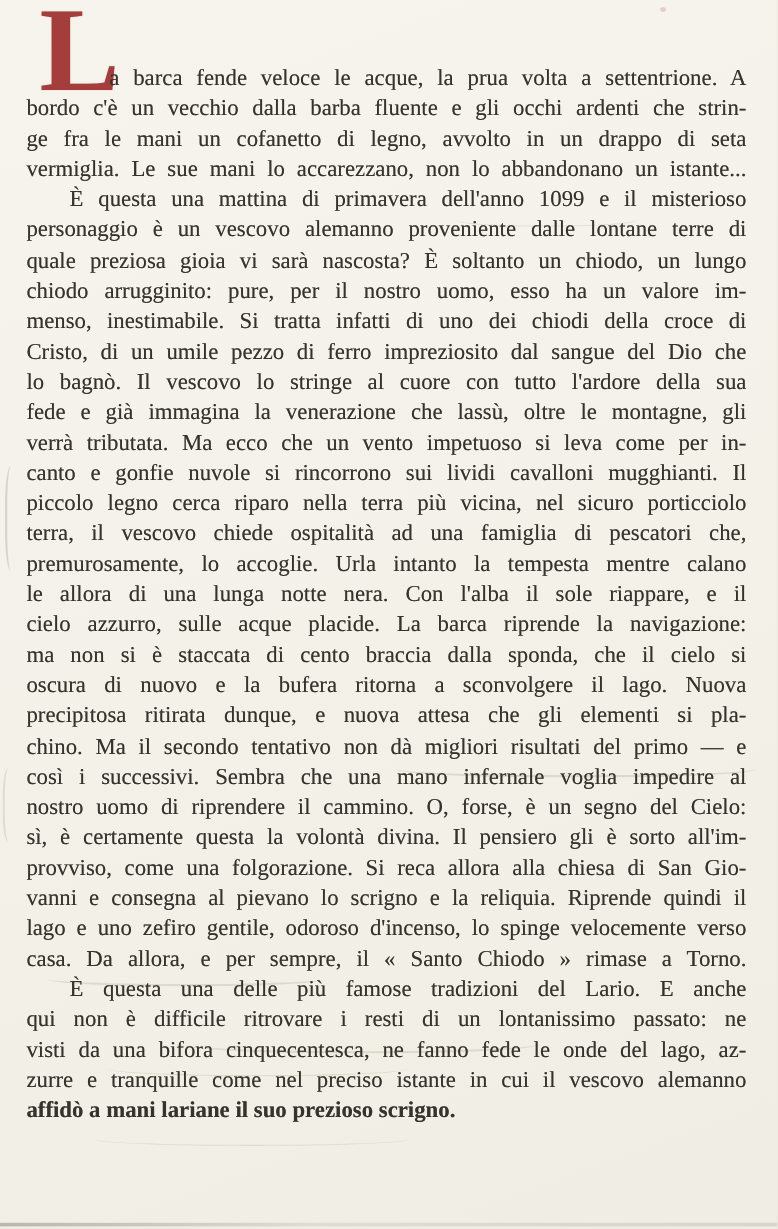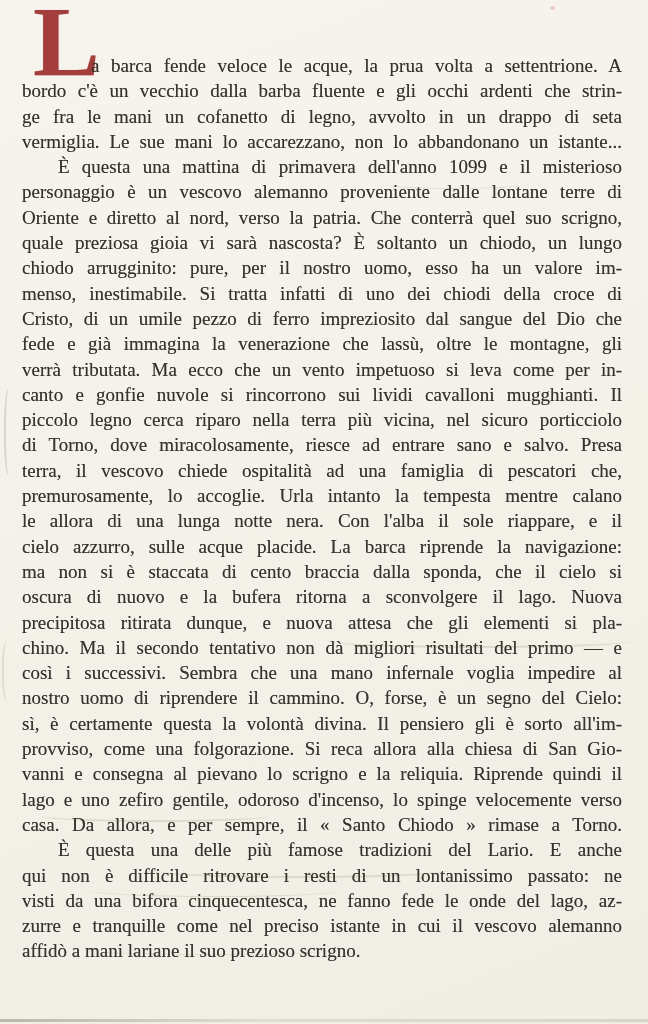--- a/index.html
+++ b/index.html
@@ -26,21 +26,21 @@
     text-shadow: 0 0 0.5px rgba(55, 51, 44, 0.55);
   }
   .paragraph { margin: 0; }
   .line {
     text-align: justify;
     text-align-last: justify;
     overflow: visible;
   }
   .line.indent-drop { text-indent: 69px; }
   .line.indent-para { text-indent: 36px; }
-  .line.align-left { text-align-last: left; }
+  .line.align-left { text-align-last: left; font-weight: bold; }
   .dropcap {
     position: absolute;
     left: 33px;
     top: -8px;
     font-size: 100px;
     line-height: 100px;
     font-weight: bold;
     font-family: "Liberation Serif", serif;
     letter-spacing: 0;
     text-shadow: 0 0 1px rgba(164, 62, 60, 0.4);
@@ -88,30 +88,29 @@
   <div class="textblock" id="textblock" style="color: rgb(55, 51, 44);">
       <div class="paragraph">
         <div class="line indent-drop" style="">a barca fende veloce le acque, la prua volta a settentrione. A</div>
         <div class="line" style="">bordo c'è un vecchio dalla barba fluente e gli occhi ardenti che strin-</div>
         <div class="line" style="">ge fra le mani un cofanetto di legno, avvolto in un drappo di seta</div>
         <div class="line" style="">vermiglia. Le sue mani lo accarezzano, non lo abbandonano un istante...</div>
       </div>
       <div class="paragraph">
         <div class="line indent-para" style="">È questa una mattina di primavera dell'anno 1099 e il misterioso</div>
         <div class="line" style="">personaggio è un vescovo alemanno proveniente dalle lontane terre di</div>
-        <div class="line" style="">Oriente e diretto al nord, verso la patria. Che conterrà quel suo scrigno,</div>
         <div class="line" style="">quale preziosa gioia vi sarà nascosta? È soltanto un chiodo, un lungo</div>
         <div class="line" style="">chiodo arrugginito: pure, per il nostro uomo, esso ha un valore im-</div>
         <div class="line" style="">menso, inestimabile. Si tratta infatti di uno dei chiodi della croce di</div>
         <div class="line" style="">Cristo, di un umile pezzo di ferro impreziosito dal sangue del Dio che</div>
+        <div class="line" style="">lo bagnò. Il vescovo lo stringe al cuore con tutto l'ardore della sua</div>
         <div class="line" style="">fede e già immagina la venerazione che lassù, oltre le montagne, gli</div>
         <div class="line" style="">verrà tributata. Ma ecco che un vento impetuoso si leva come per in-</div>
         <div class="line" style="">canto e gonfie nuvole si rincorrono sui lividi cavalloni mugghianti. Il</div>
         <div class="line" style="">piccolo legno cerca riparo nella terra più vicina, nel sicuro porticciolo</div>
-        <div class="line" style="">di Torno, dove miracolosamente, riesce ad entrare sano e salvo. Presa</div>
         <div class="line" style="">terra, il vescovo chiede ospitalità ad una famiglia di pescatori che,</div>
         <div class="line" style="">premurosamente, lo accoglie. Urla intanto la tempesta mentre calano</div>
         <div class="line" style="">le allora di una lunga notte nera. Con l'alba il sole riappare, e il</div>
         <div class="line" style="">cielo azzurro, sulle acque placide. La barca riprende la navigazione:</div>
         <div class="line" style="">ma non si è staccata di cento braccia dalla sponda, che il cielo si</div>
         <div class="line" style="">oscura di nuovo e la bufera ritorna a sconvolgere il lago. Nuova</div>
         <div class="line" style="">precipitosa ritirata dunque, e nuova attesa che gli elementi si pla-</div>
         <div class="line" style="">chino. Ma il secondo tentativo non dà migliori risultati del primo — e</div>
         <div class="line" style="">così i successivi. Sembra che una mano infernale voglia impedire al</div>
         <div class="line" style="">nostro uomo di riprendere il cammino. O, forse, è un segno del Cielo:</div>

